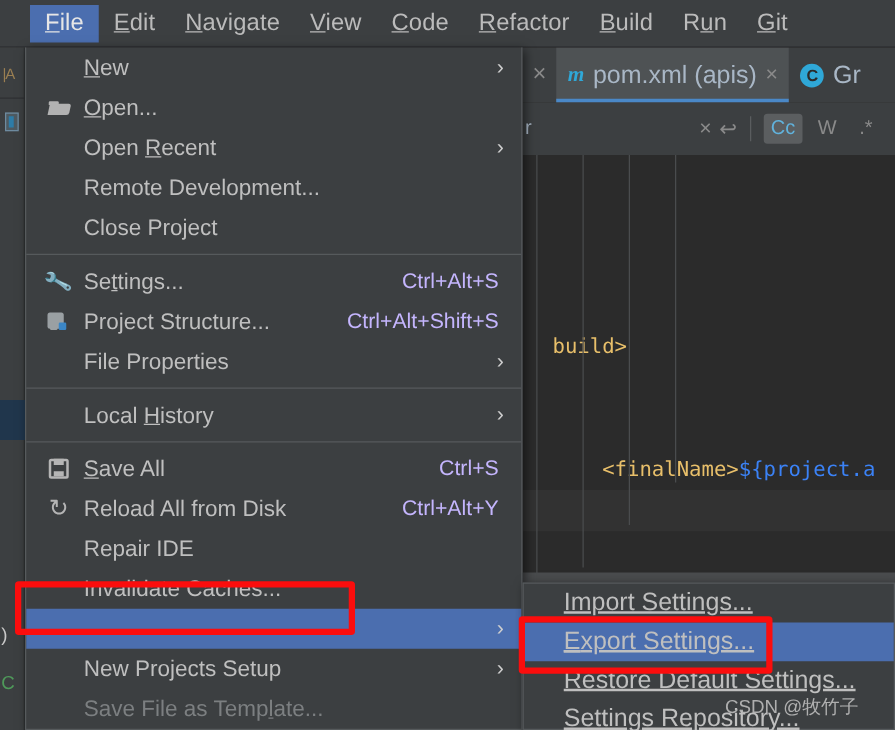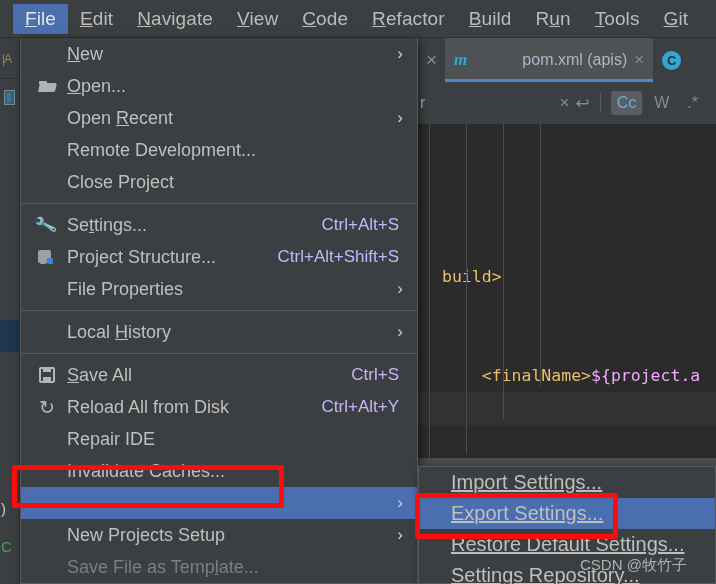--- a/index.html
+++ b/index.html
@@ -15,21 +15,21 @@
     background: #2b2b2b;
   }
 
   
   .menubar {
     position: absolute; left: 0; top: 0;
     width: 716px; height: 38px;
     background: #3c3f41;
     border-bottom: 1px solid #2e3133;
     display: flex; align-items: center;
-    padding-left: 13px;
+    padding-left: 24px;
   }
   .menubar-item {
     color: #bbbbbb;
     font-size: 19px;
     padding: 4px 12px;
     white-space: nowrap;
     letter-spacing: .1px;
   }
   .menubar-item.active {
     background: #4b6eaf;
@@ -104,21 +104,21 @@
   .tab-icon-m {
     color: #2fa8d8; font-size: 17px; font-weight: bold;
     font-style: italic; font-family: "Liberation Serif", serif;
   }
   .tab-icon-c {
     width: 19px; height: 19px; border-radius: 50%;
     background: #2fa8d8; color: #2b2b2b;
     font-size: 13px; font-weight: bold;
     display: flex; align-items: center; justify-content: center;
   }
-  .tab-label { color: #a9b7c6; font-size: 16px; white-space: nowrap; margin-left: 48px; }
+  .tab-label { color: #a9b7c6; font-size: 20px; white-space: nowrap; }
   .tab-x { color: #8a8a8a; font-size: 17px; }
 
   .findbar {
     position: absolute; left: 0; top: 44px;
     width: 298px; height: 42px;
     background: #3c3f41;
     display: flex; align-items: center; gap: 6px;
   }
   .find-text { color: #a9b7c6; font-size: 16px; padding-left: 2px; }
   .find-icon { color: #8a8a8a; font-size: 17px; }
@@ -135,21 +135,21 @@
     background: #2b2b2b;
     font-family: "DejaVu Sans Mono", monospace;
     font-size: 16.5px;
     line-height: 33px;
     padding-top: 4px;
     white-space: pre;
     overflow: hidden;
   }
   .code .ln { display: block; position: relative; margin-left: 24px; }
   .tagc { color: #e8bf6a; }
-  .varc { color: #f0abfc; }
+  .varc { color: #3b82f6; }
   .code-guides { position: absolute; left:0; top:86px; width: 298px; height: 380px; pointer-events:none; }
   .code-guides i { position: absolute; top: 0; width: 1px; background: #4a4c4e; display:block; }
 
   .sel-band {
     position: absolute; left: 0; width: 298px; height: 33px;
     background: #323232;
   }
   .sel-band2 {
     position: absolute; left: 0; width: 298px; height: 14px;
     background: #4a4c4e;
@@ -283,21 +283,20 @@
 
   <div class="menubar">
     <div class="menubar-item active"><u>F</u><span>ile</span></div>
     <div class="menubar-item"><u>E</u><span>dit</span></div>
     <div class="menubar-item"><u>N</u><span>avigate</span></div>
     <div class="menubar-item"><u>V</u><span>iew</span></div>
     <div class="menubar-item"><u>C</u><span>ode</span></div>
     <div class="menubar-item"><u>R</u><span>efactor</span></div>
     <div class="menubar-item"><u>B</u><span>uild</span></div>
     <div class="menubar-item"><span>R</span><u>u</u><span>n</span></div>
-    <div class="menubar-item"><u>T</u><span>ools</span></div>
     <div class="menubar-item"><u>G</u><span>it</span></div>
     <div class="menubar-item"></div>
   </div>
 
   <div class="left-stripe">
     <div class="stripe-mark">|A</div>
     <div class="stripe-sep"></div>
     <div class="stripe-icon"></div>
     <div class="active-stripe-band"></div>
     <div class="stripe-glyph-o">)</div>

